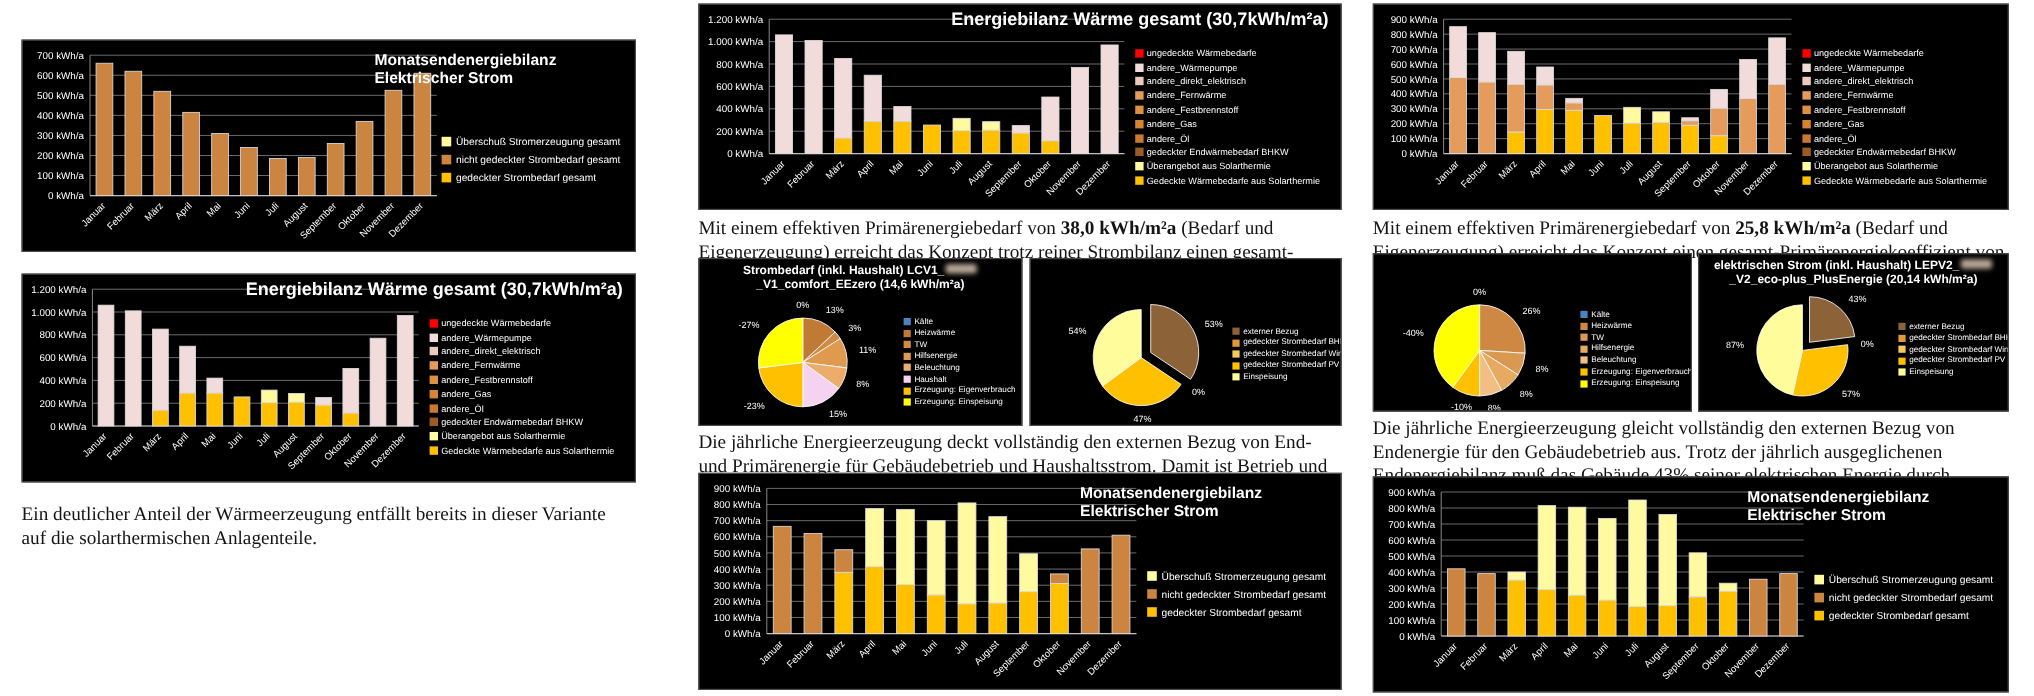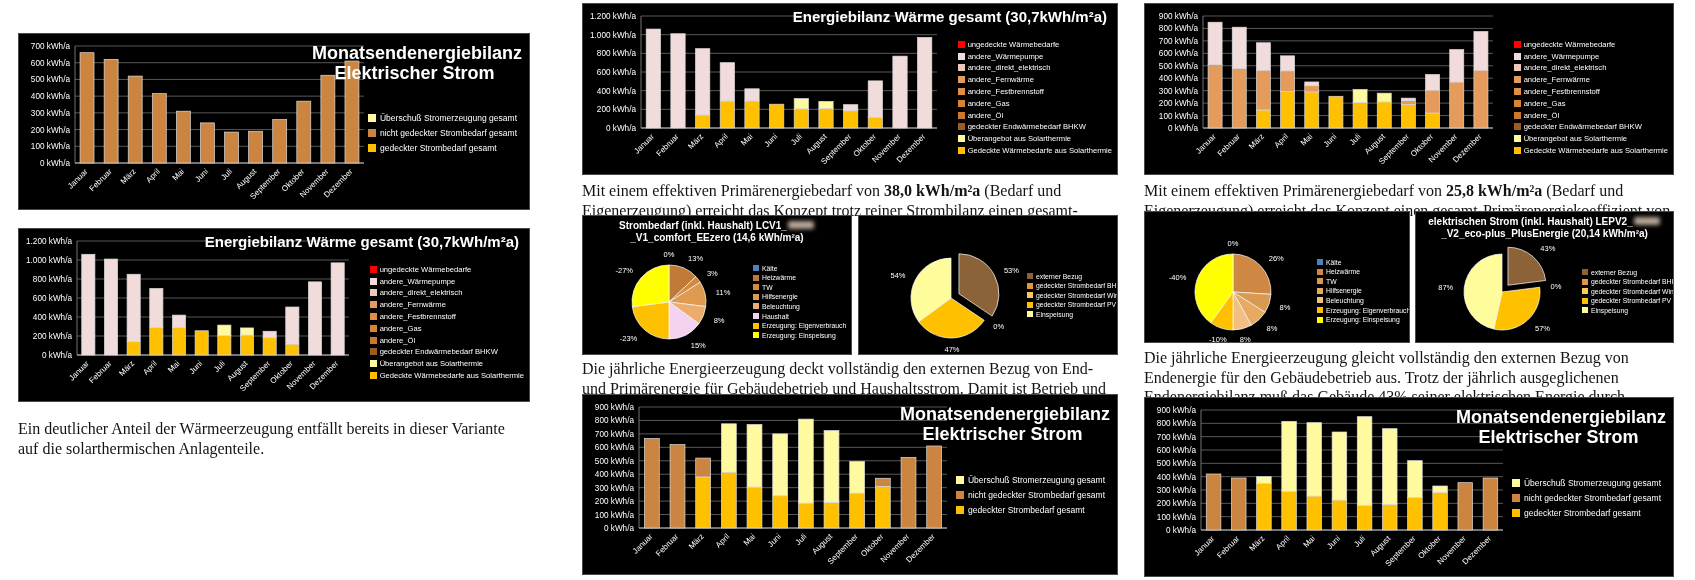--- a/index.html
+++ b/index.html
@@ -3,29 +3,29 @@
 <meta charset="utf-8">
 <style>
   *{margin:0;padding:0;box-sizing:border-box}
   html,body{width:1695px;height:580px}
   body{position:relative;background:#fff;font-family:"Liberation Sans",sans-serif;overflow:hidden}
   .panel{position:absolute;background:#000;border:1px solid #4a4a4a;overflow:hidden}
   .text{position:absolute;font-family:"Liberation Serif",serif;font-size:16px;line-height:1.22;color:#141414}
   .text b{font-weight:bold}
   .text sup{font-size:0.62em}
   .bar-title{position:absolute;color:#fff;font-weight:bold;line-height:1.12}
-  .bar-title.strom{top:9px;right:12px;width:205px;text-align:center;font-size:18px}
+  .bar-title.strom{top:9px;right:12px;width:205px;text-align:left;font-size:13px}
   .bar-title.waerme{top:5px;right:10px;font-size:15px}
   .bar-legend{position:absolute;color:#fff}
   .bar-legend .li{display:flex;align-items:center;white-space:nowrap}
   .chip{display:inline-block;flex:0 0 auto}
   .bar-legend.strom{right:12px;font-size:8.5px}
   .bar-legend.strom .li{margin:5px 0}
   .bar-legend.strom .chip{width:8px;height:8px;margin-right:4px}
-  .bar-legend.waerme{right:5px;font-size:7.6px}
+  .bar-legend.waerme{right:17px;font-size:7.6px}
   .bar-legend.waerme .li{margin:2.8px 0}
   .bar-legend.waerme .chip{width:7px;height:7px;margin-right:3px}
   .pie-title{position:absolute;top:4px;left:6px;right:6px;text-align:center;color:#fff;font-weight:bold;font-size:10px;line-height:1.16}
   .redact{display:inline-block;width:26px;height:8px;margin:0 1px;background:#b7a696;filter:blur(2px);border-radius:2px;vertical-align:baseline}
   .pie-legend{position:absolute;color:#fff;font-size:6.8px}
   .pie-legend .li{display:flex;align-items:center;margin:2.6px 0;white-space:nowrap}
   .pie-legend .chip{width:6px;height:6px;margin-right:3px}
   svg{display:block}
   svg text{font-family:"Liberation Sans",sans-serif}
 </style>

